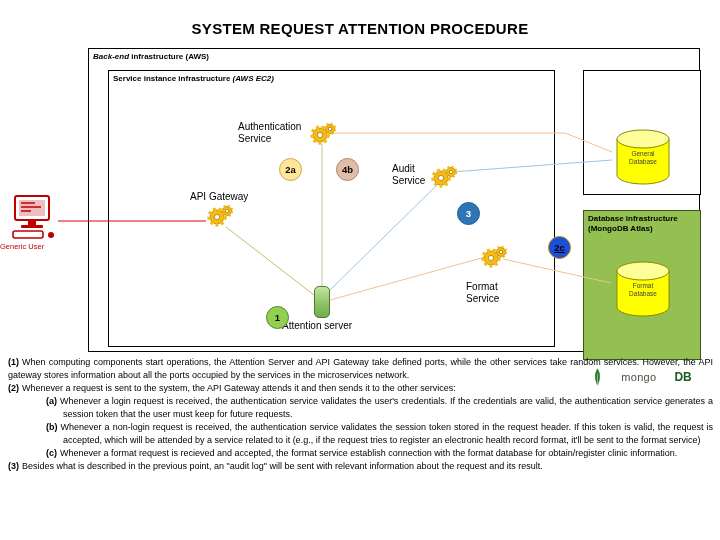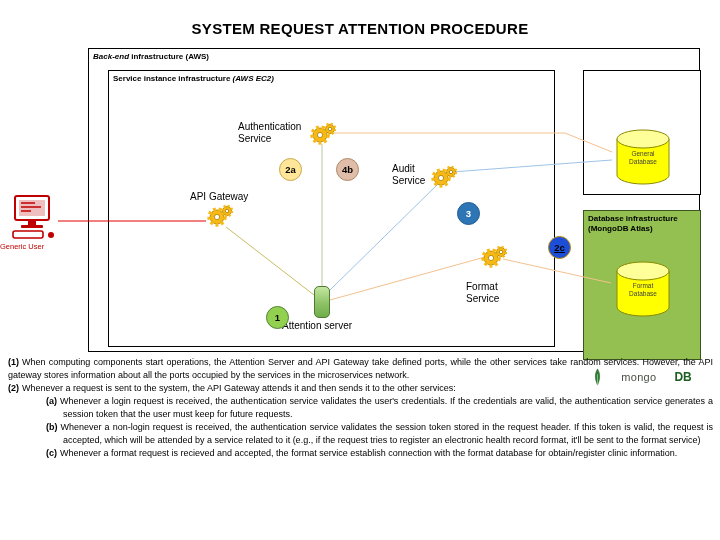--- a/index.html
+++ b/index.html
@@ -199,15 +199,16 @@
     <div class="step s3">3</div>
 
   </div>
 
   <div class="notes" style="position:absolute; left:8px; top:356px; width:705px; font-size:9px; line-height:1.45; text-align:justify;">
     <div class="note"><b style="margin-right:3px;">(1)</b><span>When computing components start operations, the Attention Server and API Gateway take defined ports, while the other services take random services. However, the API gateway stores information about all the ports occupied by the services in the microservices network.</span></div>
     <div class="note"><b style="margin-right:3px;">(2)</b><span>Whenever a request is sent to the system, the API Gateway attends it and then sends it to the other services:</span></div>
     <div class="note" style="padding-left:55px; text-indent:-17px;"><b style="margin-right:3px;">(a)</b><span>Whenever a login request is received, the authentication service validates the user's credentials. If the credentials are valid, the authentication service generates a session token that the user must keep for future requests.</span></div>
     <div class="note" style="padding-left:55px; text-indent:-17px;"><b style="margin-right:3px;">(b)</b><span>Whenever a non-login request is received, the authentication service validates the session token stored in the request header. If this token is valid, the request is accepted, which will be attended by a service related to it (e.g., if the request tries to register an electronic health record format, it'll be sent to the format service)</span></div>
     <div class="note" style="padding-left:55px; text-indent:-17px;"><b style="margin-right:3px;">(c)</b><span>Whenever a format request is recieved and accepted, the format service establish connection with the format database for obtain/register clinic information.</span></div>
+    <div class="note"><b style="margin-right:3px;">(3)</b><span>Besides what is described in the previous point, an "audit log" will be sent with relevant information about the request and its result.</span></div>
   </div>
 
 </div>
 
 </body></html>

